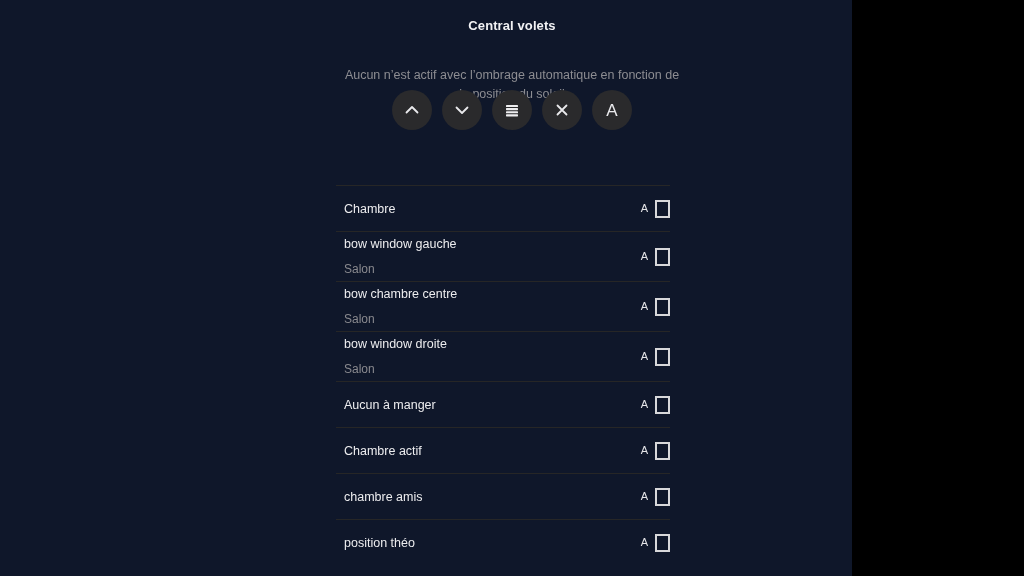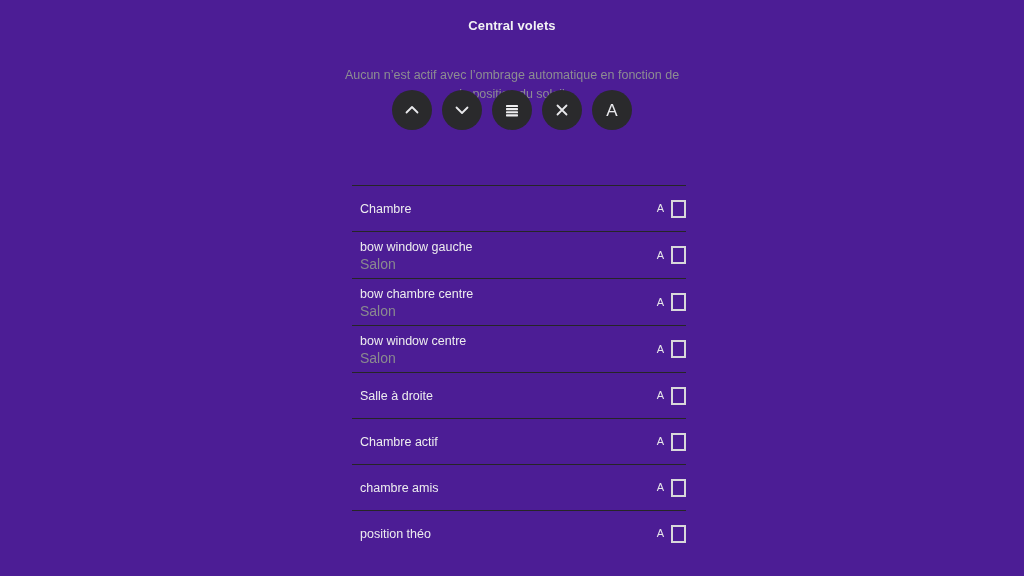--- a/index.html
+++ b/index.html
@@ -10,23 +10,23 @@
   body {
     width: 1024px;
     height: 576px;
     overflow: hidden;
     font-family: "Liberation Sans", sans-serif;
     -webkit-font-smoothing: antialiased;
   }
 
   .screen {
     position: relative;
-    width: 1024px;
+    width: 852px;
     height: 576px;
-    background: #4c1d95;
+    background: #0f172a;
   }
 
   
   .header {
     position: absolute;
     left: 0;
     top: 0;
     width: 1024px;
     padding-top: 17px;
     text-align: center;
@@ -74,21 +74,21 @@
     font-size: 17px;
     font-weight: 500;
     color: #e9e9ec;
     line-height: 1;
     font-family: "Liberation Sans", sans-serif;
   }
 
   
   .shutter-list {
     position: absolute;
-    left: 352px;
+    left: 336px;
     top: 185px;
     width: 334px;
   }
   .list-row {
     position: relative;
     display: flex;
     align-items: center;
     justify-content: space-between;
     min-height: 46px;
     padding: 4px 0 4px 8px;
@@ -102,24 +102,24 @@
     display: flex;
     flex-direction: column;
     justify-content: center;
   }
   .row-name {
     font-size: 12.5px;
     color: #ededef;
     line-height: 16px;
   }
   .row-sub {
-    font-size: 14px;
+    font-size: 12px;
     color: #8a8a8f;
     line-height: 15px;
-    margin-top: 2px;
+    margin-top: 10px;
   }
 
   .row-right {
     display: flex;
     align-items: center;
     gap: 7px;
     padding-right: 0px;
   }
   .row-auto {
     font-size: 11px;
@@ -217,32 +217,32 @@
         <div class="row-sub">Salon</div>
       </div>
       <div class="row-right">
         <span class="row-auto">A</span>
         <span class="shutter-icon"></span>
       </div>
     </div>
 
     <div class="list-row has-sub">
       <div class="row-labels">
-        <div class="row-name">bow window centre</div>
+        <div class="row-name">bow window droite</div>
         <div class="row-sub">Salon</div>
       </div>
       <div class="row-right">
         <span class="row-auto">A</span>
         <span class="shutter-icon"></span>
       </div>
     </div>
 
     <div class="list-row">
       <div class="row-labels">
-        <div class="row-name">Salle à droite</div>
+        <div class="row-name">Aucun à manger</div>
       </div>
       <div class="row-right">
         <span class="row-auto">A</span>
         <span class="shutter-icon"></span>
       </div>
     </div>
 
     <div class="list-row">
       <div class="row-labels">
         <div class="row-name">Chambre actif</div>

